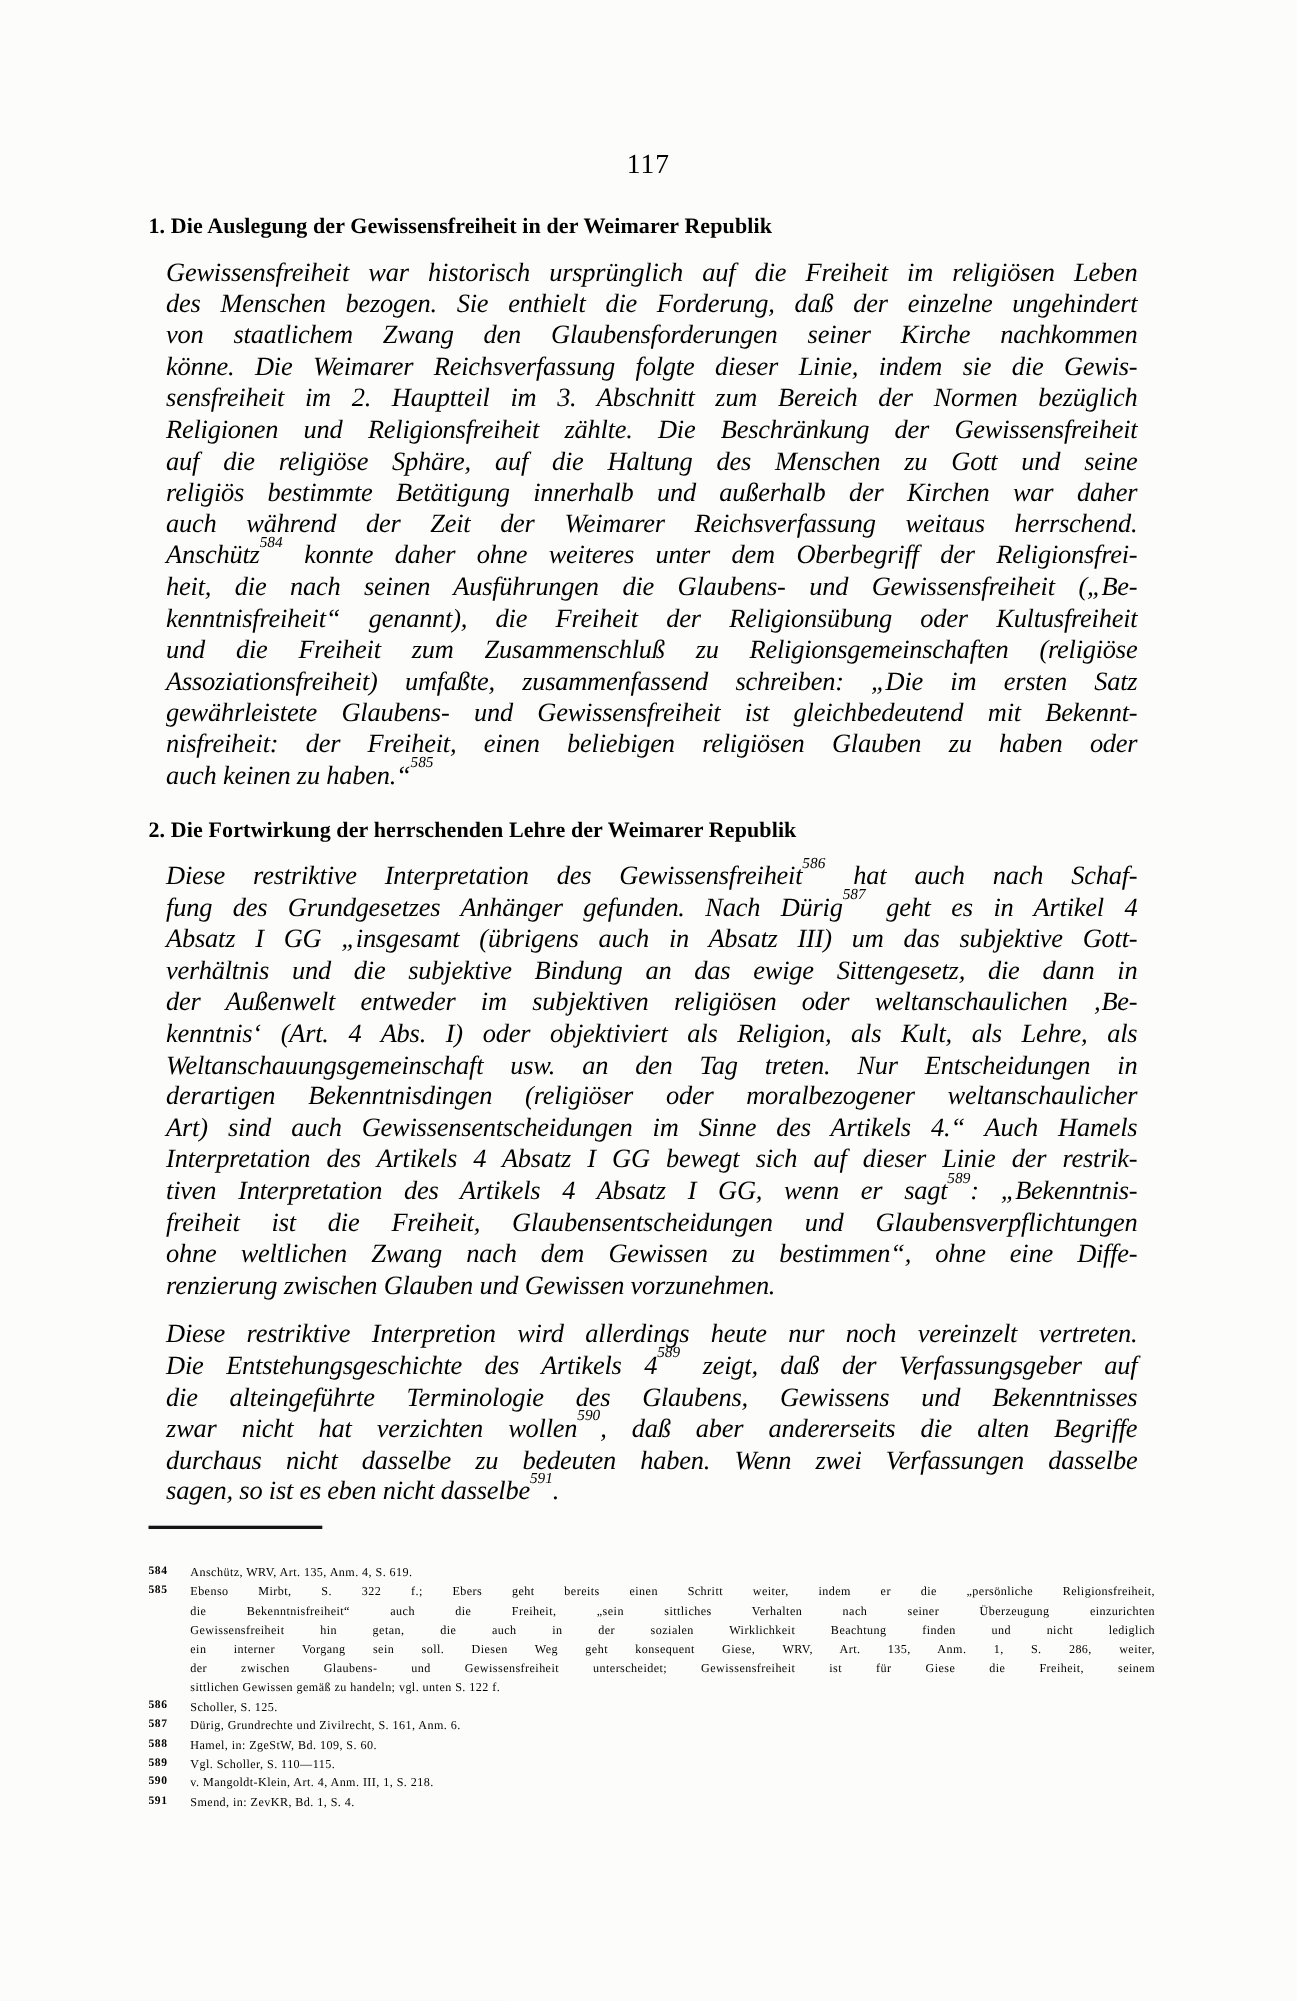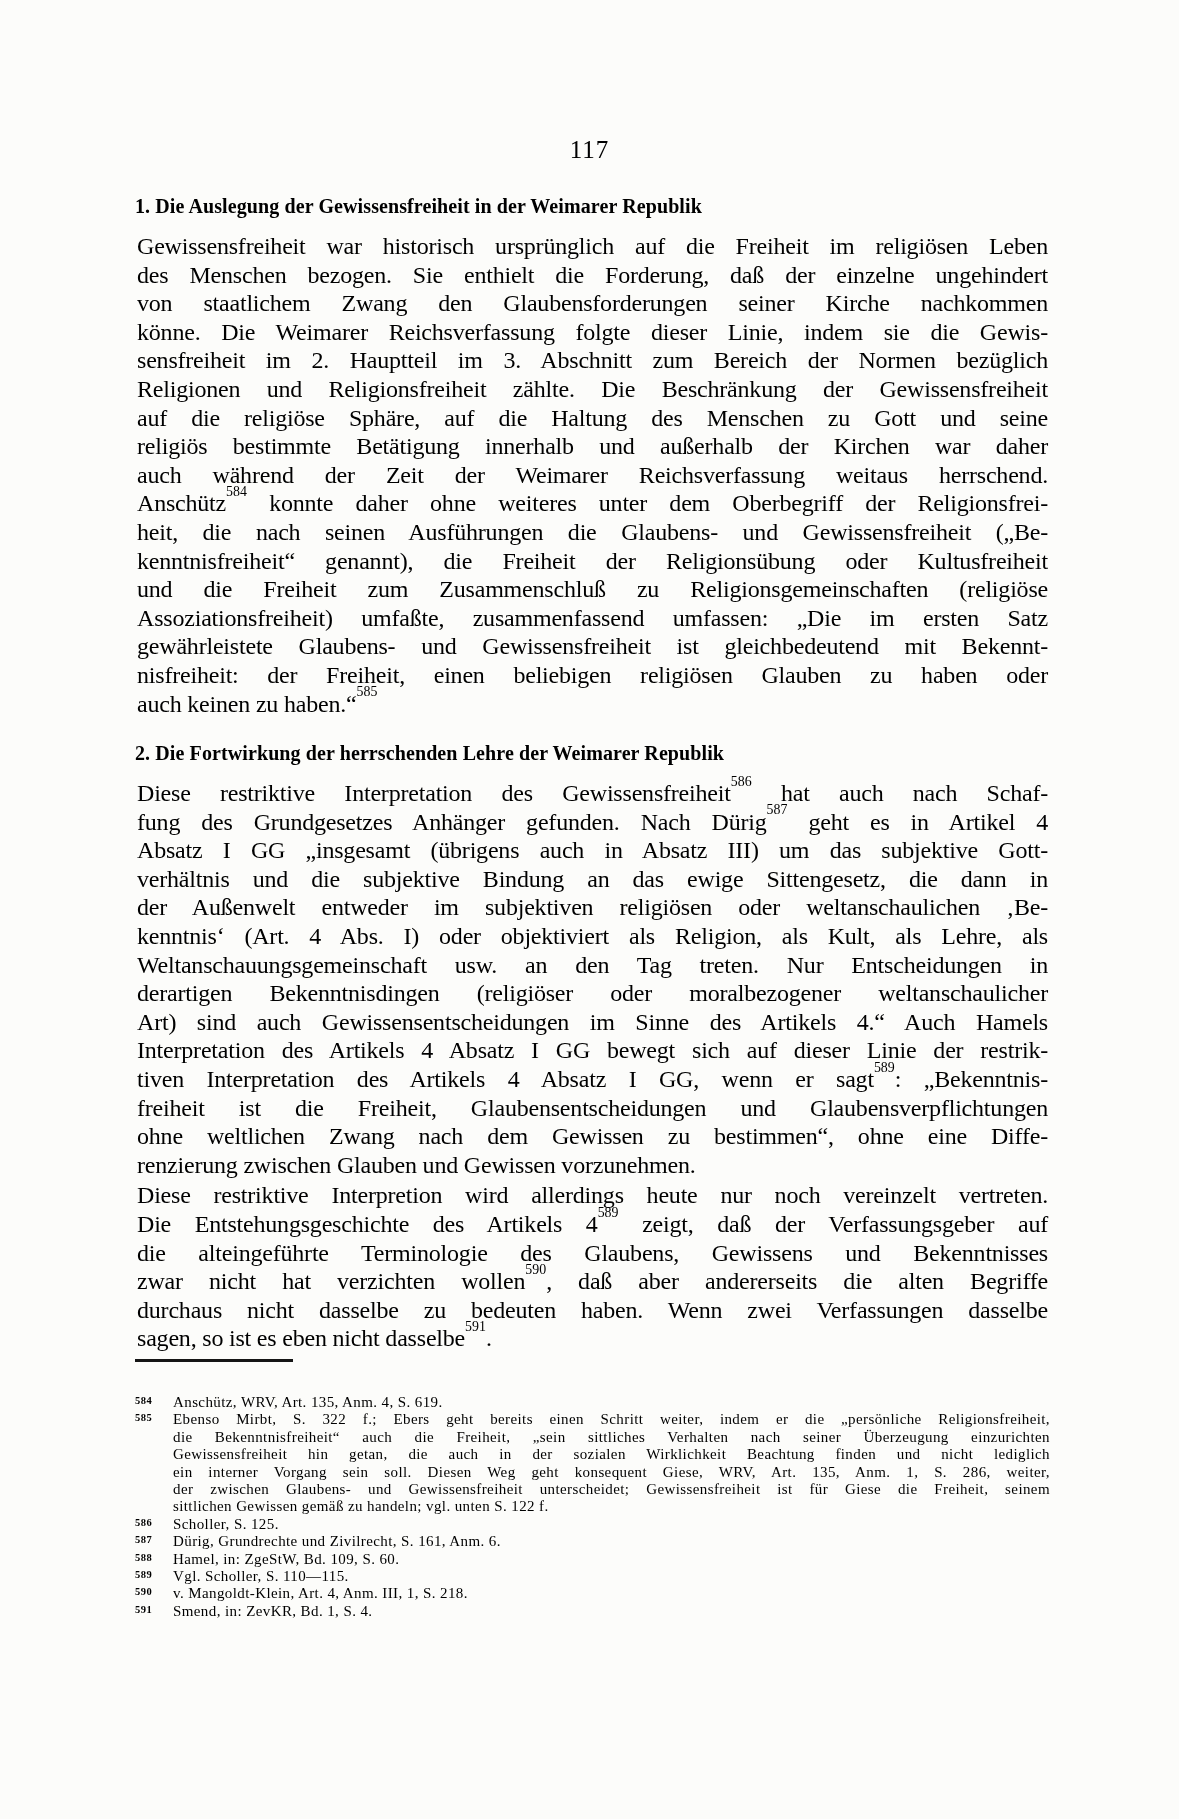--- a/index.html
+++ b/index.html
@@ -18,21 +18,21 @@
   }
   .content{
     position:absolute;left:135px;top:190px;width:915px;
   }
   .section-heading{
     font-size:20px;font-weight:bold;
     margin:24px 0 14px 0;
     letter-spacing:0.1px;
   }
   .section-heading.first{margin-top:5px;}
-  .para{margin:2px;}
+  .para{margin:16px;font-style:italic;}
   .line{
     font-size:24px;line-height:28.6px;
     letter-spacing:-0.2px;
     text-align:justify;
     text-align-last:justify;
   }
   .line.last{text-align-last:left;}
   sup{
     font-size:0.58em;
     line-height:0;
@@ -49,21 +49,21 @@
     display:flex;align-items:flex-start;
   }
   .fn-marker{
     flex:none;width:38px;
     font-size:10.5px;font-weight:bold;
     padding-top:1px;
     letter-spacing:0.5px;
   }
   .fn-text{flex:1 1 auto;min-width:0;}
   .fn-line{
-    font-size:15px;line-height:17.4px;
+    font-size:11px;line-height:17.4px;
     letter-spacing:0.4px;
   }
   .fn-line.just{text-align:justify;text-align-last:justify;}
   .fn-line.just.last{text-align-last:left;}
 </style>
 </head>
 <body>
 
 <div class="page">
   <div class="page-number">117</div>
@@ -77,21 +77,21 @@
           <div class="line">könne. Die Weimarer Reichsverfassung folgte dieser Linie, indem sie die Gewis-</div>
           <div class="line">sensfreiheit im 2. Hauptteil im 3. Abschnitt zum Bereich der Normen bezüglich</div>
           <div class="line">Religionen und Religionsfreiheit zählte. Die Beschränkung der Gewissensfreiheit</div>
           <div class="line">auf die religiöse Sphäre, auf die Haltung des Menschen zu Gott und seine</div>
           <div class="line">religiös bestimmte Betätigung innerhalb und außerhalb der Kirchen war daher</div>
           <div class="line">auch während der Zeit der Weimarer Reichsverfassung weitaus herrschend.</div>
           <div class="line">Anschütz<sup>584</sup> konnte daher ohne weiteres unter dem Oberbegriff der Religionsfrei-</div>
           <div class="line">heit, die nach seinen Ausführungen die Glaubens- und Gewissensfreiheit („Be-</div>
           <div class="line">kenntnisfreiheit“ genannt), die Freiheit der Religionsübung oder Kultusfreiheit</div>
           <div class="line">und die Freiheit zum Zusammenschluß zu Religionsgemeinschaften (religiöse</div>
-          <div class="line">Assoziationsfreiheit) umfaßte, zusammenfassend umfassen: „Die im ersten Satz</div>
+          <div class="line">Assoziationsfreiheit) umfaßte, zusammenfassend schreiben: „Die im ersten Satz</div>
           <div class="line">gewährleistete Glaubens- und Gewissensfreiheit ist gleichbedeutend mit Bekennt-</div>
           <div class="line">nisfreiheit: der Freiheit, einen beliebigen religiösen Glauben zu haben oder</div>
           <div class="line last">auch keinen zu haben.“<sup>585</sup></div>
         </div>
         <div class="section-heading">2. Die Fortwirkung der herrschenden Lehre der Weimarer Republik</div>
         <div class="para">
           <div class="line">Diese restriktive Interpretation des Gewissensfreiheit<sup>586</sup> hat auch nach Schaf-</div>
           <div class="line">fung des Grundgesetzes Anhänger gefunden. Nach Dürig<sup>587</sup> geht es in Artikel 4</div>
           <div class="line">Absatz I GG „insgesamt (übrigens auch in Absatz III) um das subjektive Gott-</div>
           <div class="line">verhältnis und die subjektive Bindung an das ewige Sittengesetz, die dann in</div>

